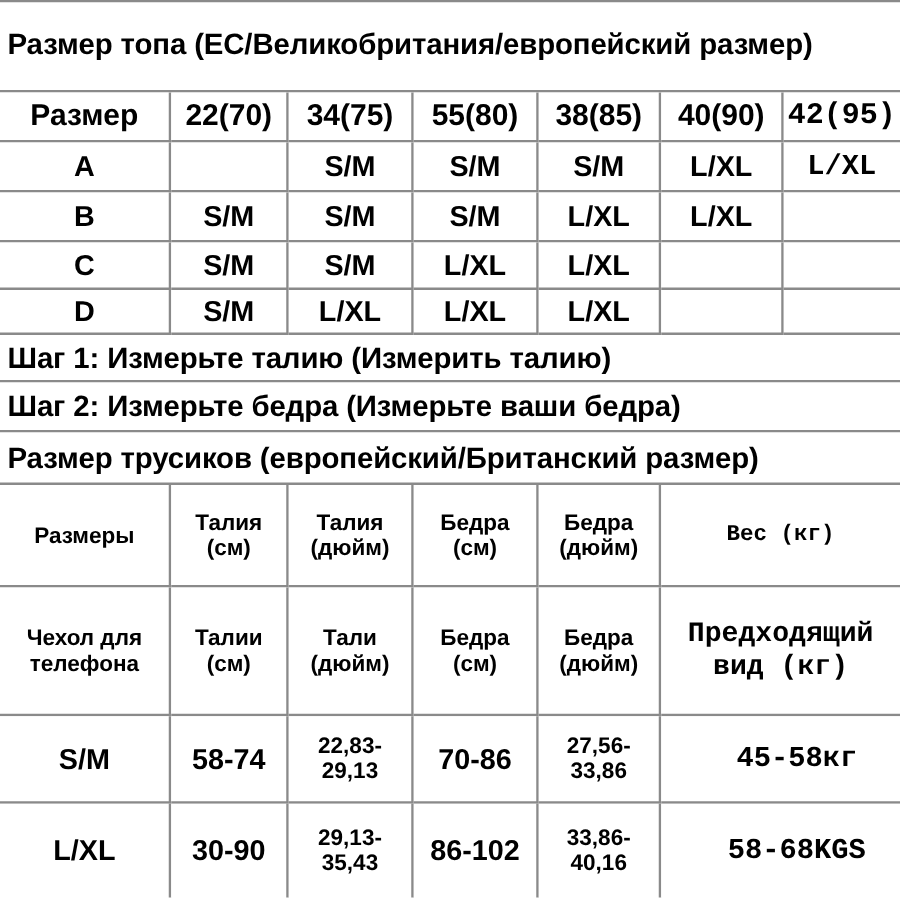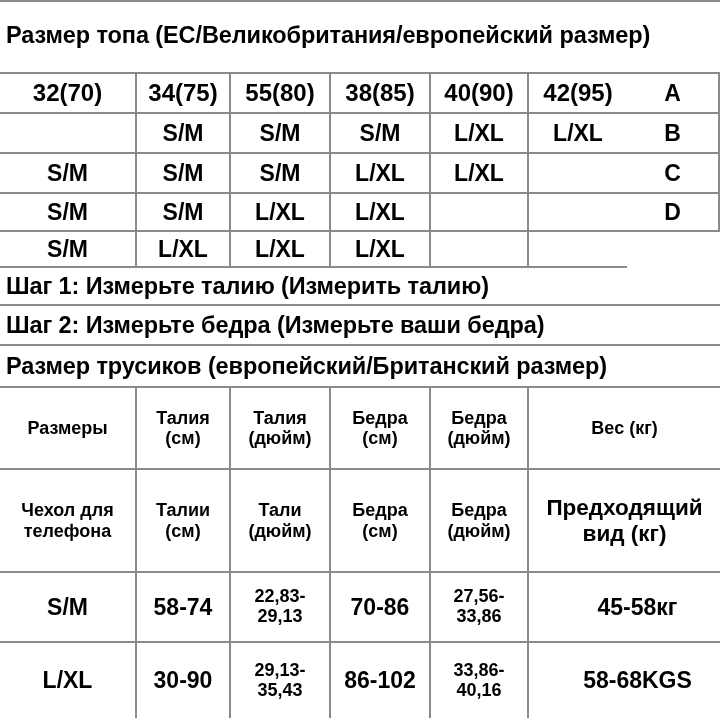--- a/index.html
+++ b/index.html
@@ -38,21 +38,21 @@
     align-items: center;
     justify-content: center;
     text-align: center;
     font-weight: bold;
     color: #000000;
     line-height: 1.06;
     padding: 0 2px;
     overflow: hidden;
     background: #ffffff;
   }
-  .noright { border-right: none; }
+  .noright { border-right: none; font-family: Liberation Mono, monospace; }
   .nobottom { border-bottom: none; }
 
   
   .banner {
     grid-column: 1 / -1;
     justify-content: flex-start;
     text-align: left;
     padding-left: 6px;
     border-right: none;
     font-size: 23.5px;
@@ -77,21 +77,22 @@
   .weightcol { font-size: 23px; padding-left: 28px; }
 </style>
 </head>
 <body>
 
 <div id="sheet">
   <div class="grid">
 
     <div class="cell banner banner-title">Размер топа (ЕС/Великобритания/европейский размер)</div>
 
-    <div class="cell t1-head">32(70)</div>
+    <div class="cell t1-head">Размер</div>
+    <div class="cell t1-head">22(70)</div>
     <div class="cell t1-head">34(75)</div>
     <div class="cell t1-head">55(80)</div>
     <div class="cell t1-head">38(85)</div>
     <div class="cell t1-head">40(90)</div>
     <div class="cell t1-head noright">42(95)</div>
 
     <div class="cell t1-body">A</div>
     <div class="cell t1-body"></div>
     <div class="cell t1-body">S/M</div>
     <div class="cell t1-body">S/M</div>

